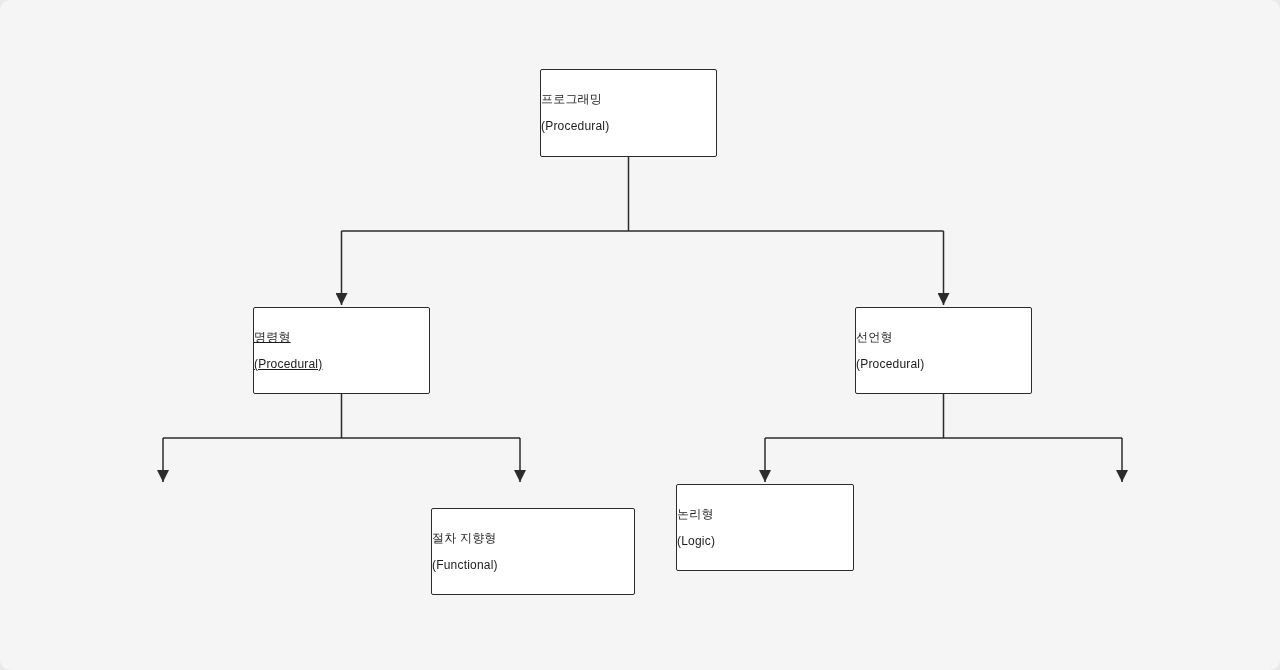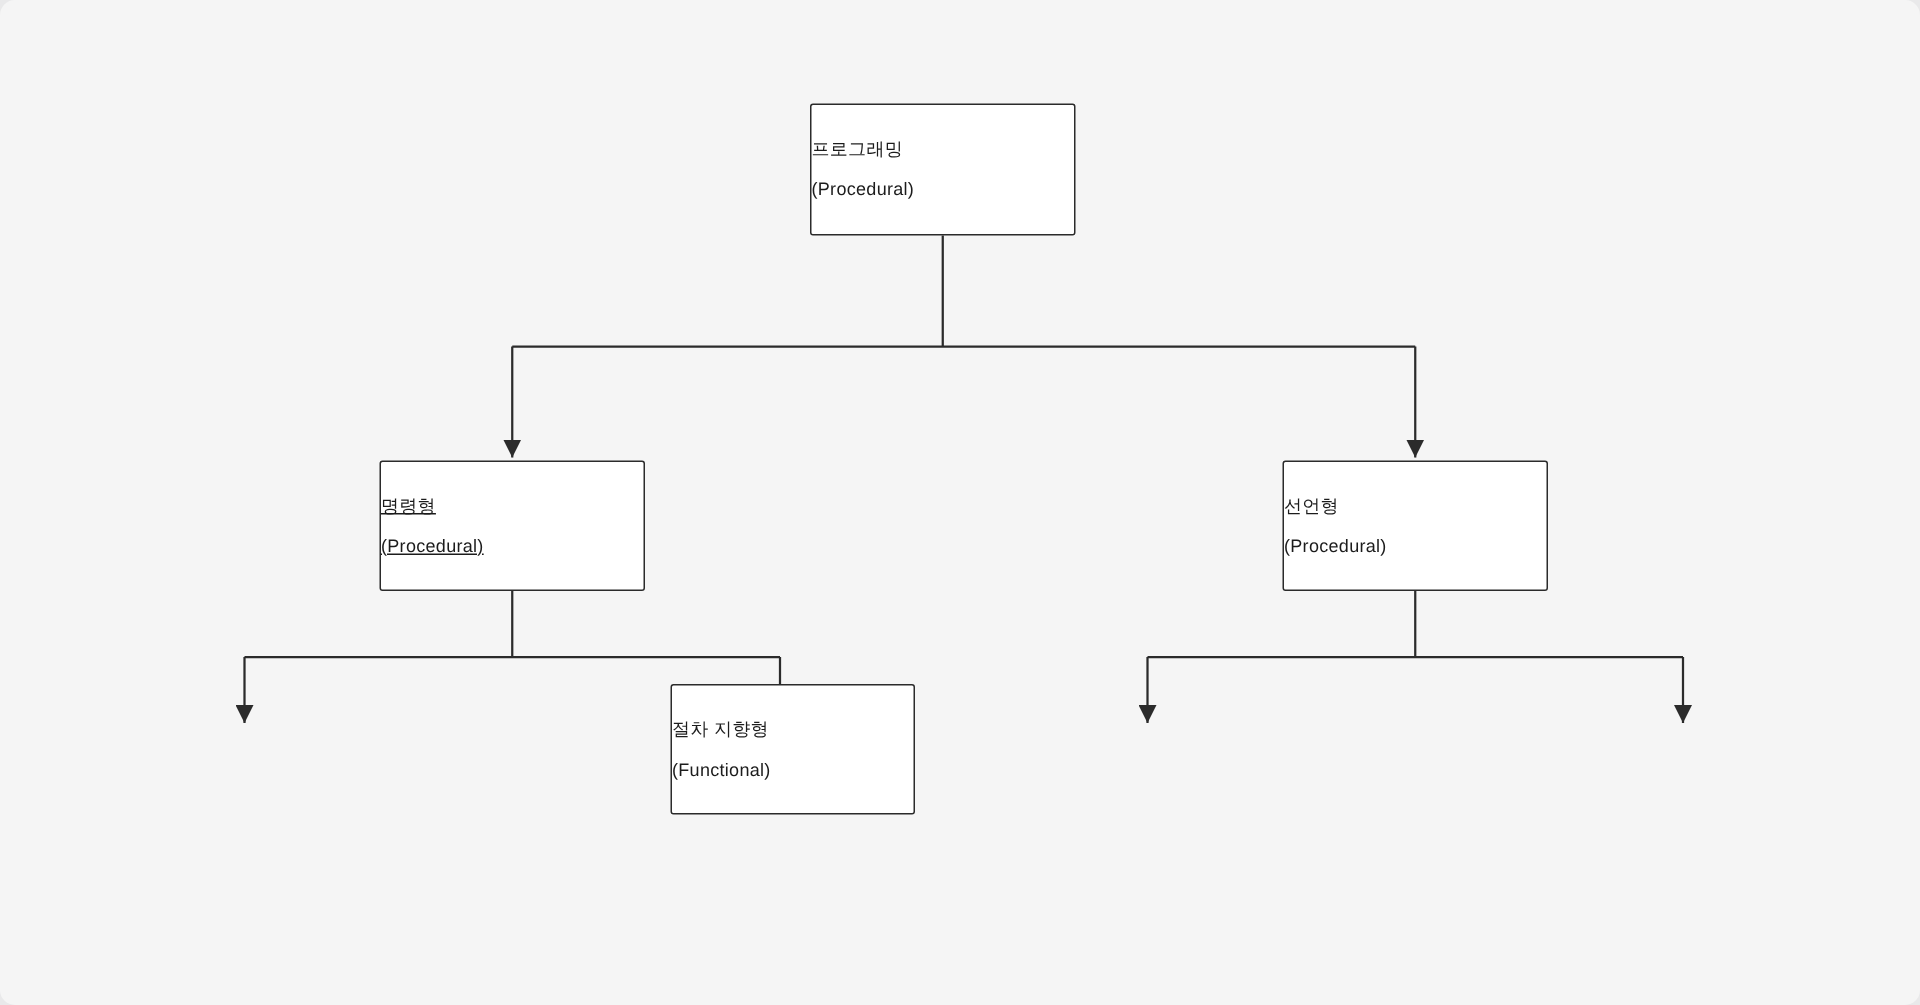--- a/index.html
+++ b/index.html
@@ -35,21 +35,21 @@
     color: #1c1c1c;
     font-size: 12px;
     line-height: 27px;
     letter-spacing: 0.2px;
   }
   
   .n-root        { left: 540px;  top: 69px;  width: 177px; height: 88px; }
   .n-imperative  { left: 253px;  top: 307px; width: 177px; height: 87px; text-decoration: underline; }
   .n-declarative { left: 855px;  top: 307px; width: 177px; height: 87px; }
   .n-oop         { left: 74px;   top: 484px; width: 178px; height: 87px; }
-  .n-procedural  { left: 431px;  top: 456px; width: 163px; height: 87px; margin-left: 16px; }
+  .n-procedural  { left: 431px;  top: 508px; width: 204px; height: 87px; }
   .n-logic       { left: 676px;  top: 484px; width: 178px; height: 87px; }
   .n-functional  { left: 1033px; top: 484px; width: 178px; height: 87px; }
 </style>
 </head>
 <body>
 
 <div class="canvas">
 
   <svg class="edges-layer" viewBox="0 0 1280 670">
     <defs>
@@ -90,15 +90,19 @@
     <div>선언형</div>
     <div>(Procedural)</div>
   </div>
 
 
   <div class="node n-procedural">
     <div>절차 지향형</div>
     <div>(Functional)</div>
   </div>
 
+  <div class="node n-logic">
+    <div>논리형</div>
+    <div>(Logic)</div>
+  </div>
 
 
 </div>
 
 </body></html>

